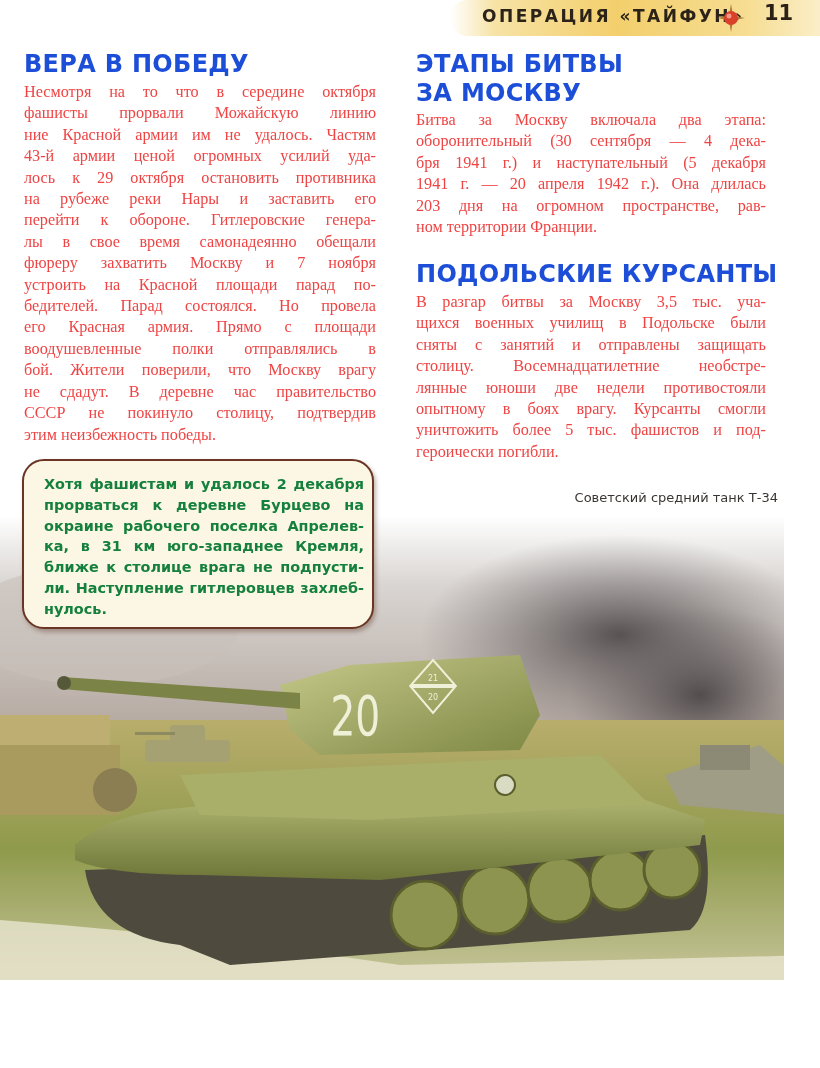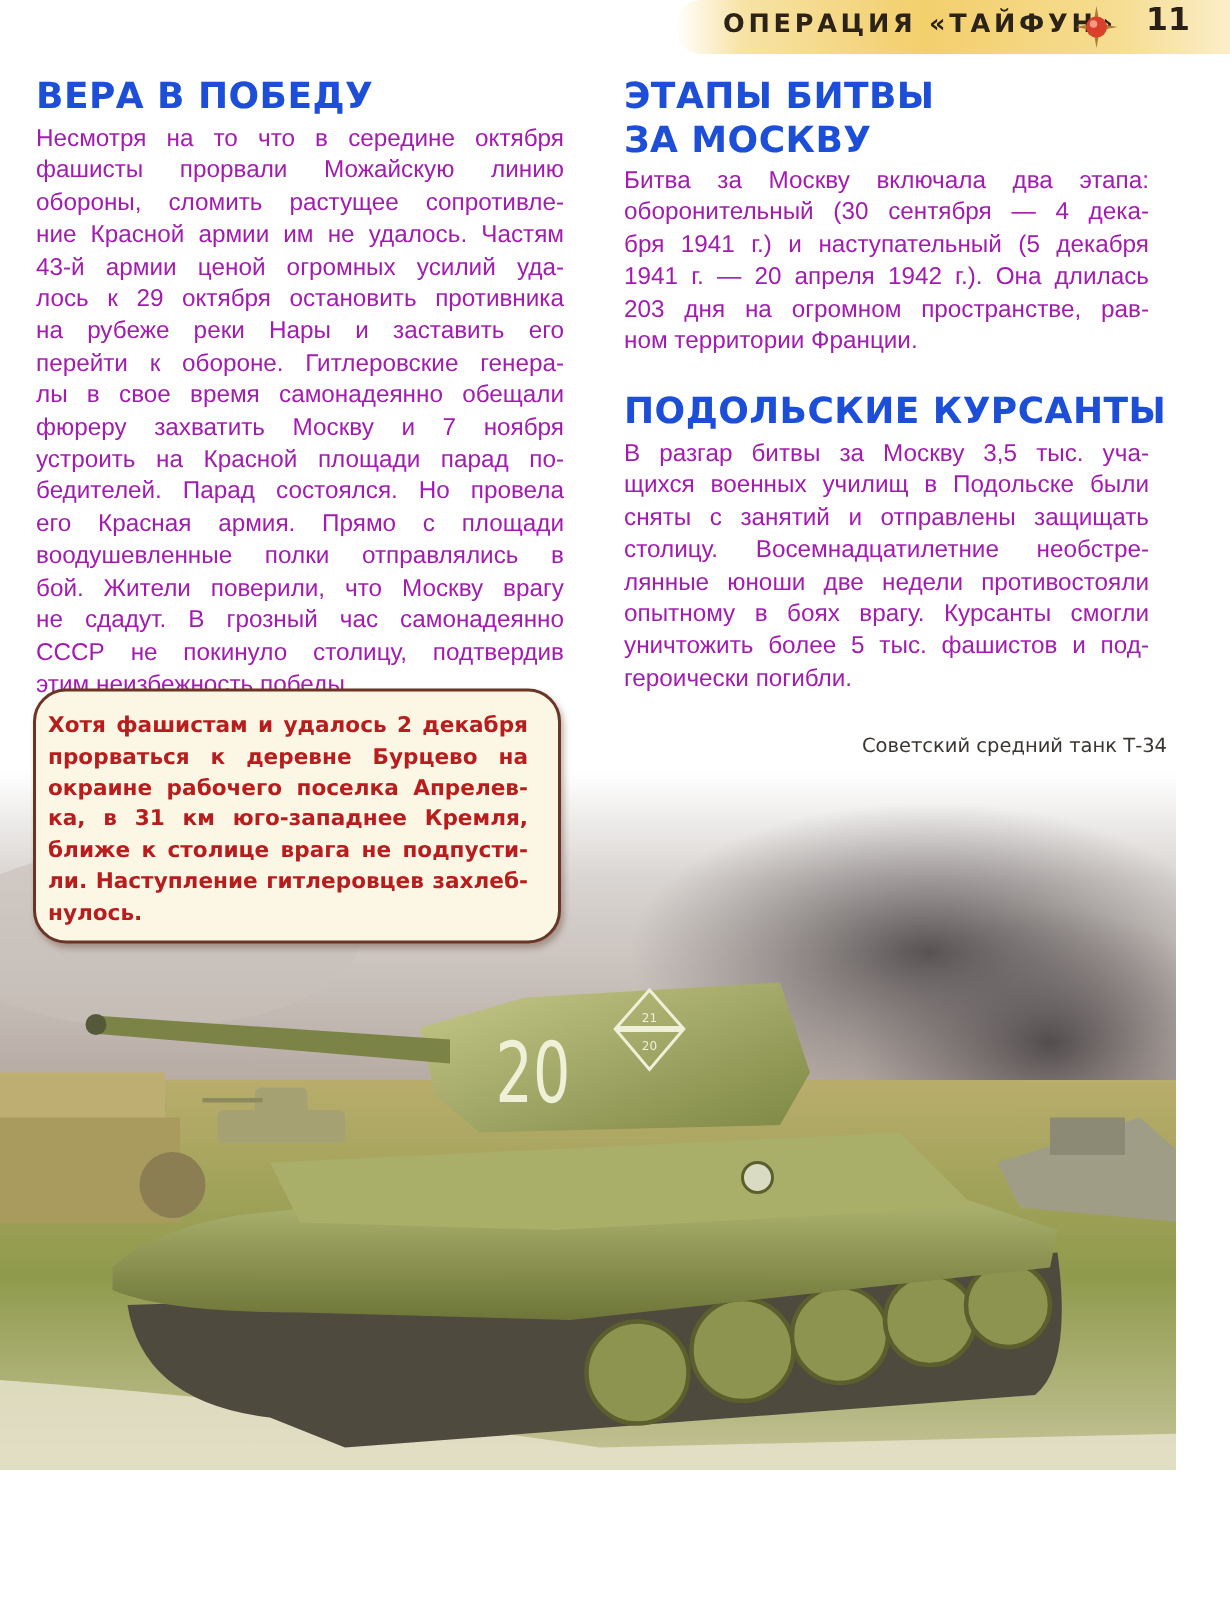--- a/index.html
+++ b/index.html
@@ -21,38 +21,38 @@
     position: absolute; left: 764px; top: 1px; font-size: 21px; font-weight: bold; color: #2a2016;
     font-family: "DejaVu Sans", sans-serif;
   }
 
   
   .heading {
     position: absolute; color: #1d4ed8; font-weight: bold; font-family: "DejaVu Sans", sans-serif;
     font-size: 24px; line-height: 29px; letter-spacing: 0.3px;
   }
   .body-text {
-    position: absolute; font-size: 16.2px; line-height: 21.4px; color: #a21caf;
-    text-align: justify; font-family: Liberation Sans, sans-serif; letter-spacing: 0px;
+    position: absolute; font-size: 16.2px; line-height: 21.4px; color: #ef4444;
+    text-align: justify; font-family: Liberation Serif, serif; letter-spacing: 0px;
   }
   .body-text span { display: block; white-space: nowrap; text-align-last: justify; }
   .body-text span.last { text-align-last: left; }
 
   
   .callout {
     position: absolute; left: 22px; top: 459px; width: 352px; height: 170px;
     background: #fcf7e4;
     border: 2px solid #6a3524;
     border-radius: 22px;
     box-shadow: 2px 3px 4px rgba(80,40,20,0.35);
   }
   .callout-text {
-    position: absolute; left: 32px; top: 474px; width: 320px;
+    position: absolute; left: 44px; top: 474px; width: 320px;
     font-family: "DejaVu Sans", sans-serif; font-weight: bold; font-size: 14.4px; line-height: 20.8px;
-    color: #b91c1c;
+    color: #15803d;
   }
   .callout-text span { display: block; white-space: nowrap; text-align: justify; text-align-last: justify; }
   .callout-text span.last { text-align-last: left; }
 
   .caption {
     position: absolute; right: 42px; top: 490px; font-size: 13px; color: #3a3532;
     font-family: "DejaVu Sans", sans-serif;
   }
 
   
@@ -73,34 +73,33 @@
   <polygon points="28,14 17,12 14,14 17,16" fill="#b07a3a"></polygon>
   <circle cx="14" cy="14" r="7" fill="#d9412b"></circle>
   <circle cx="12" cy="12" r="2.5" fill="#f29a86"></circle>
 </svg>
 <div class="page-number">11</div>
 
 <div class="heading" style="left:24px; top:50px;">ВЕРА В ПОБЕДУ</div>
 <div class="body-text" id="left-body" style="left:24px; top:82px; width:352px;">
   <span>Несмотря на то что в середине октября</span>
   <span>фашисты прорвали Можайскую линию</span>
-  <span>обороны, сломить растущее сопротивле-</span>
   <span>ние Красной армии им не удалось. Частям</span>
   <span>43-й армии ценой огромных усилий уда-</span>
   <span>лось к 29 октября остановить противника</span>
   <span>на рубеже реки Нары и заставить его</span>
   <span>перейти к обороне. Гитлеровские генера-</span>
   <span>лы в свое время самонадеянно обещали</span>
   <span>фюреру захватить Москву и 7 ноября</span>
   <span>устроить на Красной площади парад по-</span>
   <span>бедителей. Парад состоялся. Но провела</span>
   <span>его Красная армия. Прямо с площади</span>
   <span>воодушевленные полки отправлялись в</span>
   <span>бой. Жители поверили, что Москву врагу</span>
-  <span>не сдадут. В грозный час самонадеянно</span>
+  <span>не сдадут. В деревне час правительство</span>
   <span>СССР не покинуло столицу, подтвердив</span>
   <span class="last">этим неизбежность победы.</span>
 </div>
 
 <div class="heading" style="left:416px; top:50px;">
   <div>ЭТАПЫ БИТВЫ</div>
   <div>ЗА МОСКВУ</div>
 </div>
 <div class="body-text" style="left:416px; top:110px; width:350px;">
   <span>Битва за Москву включала два этапа:</span>

